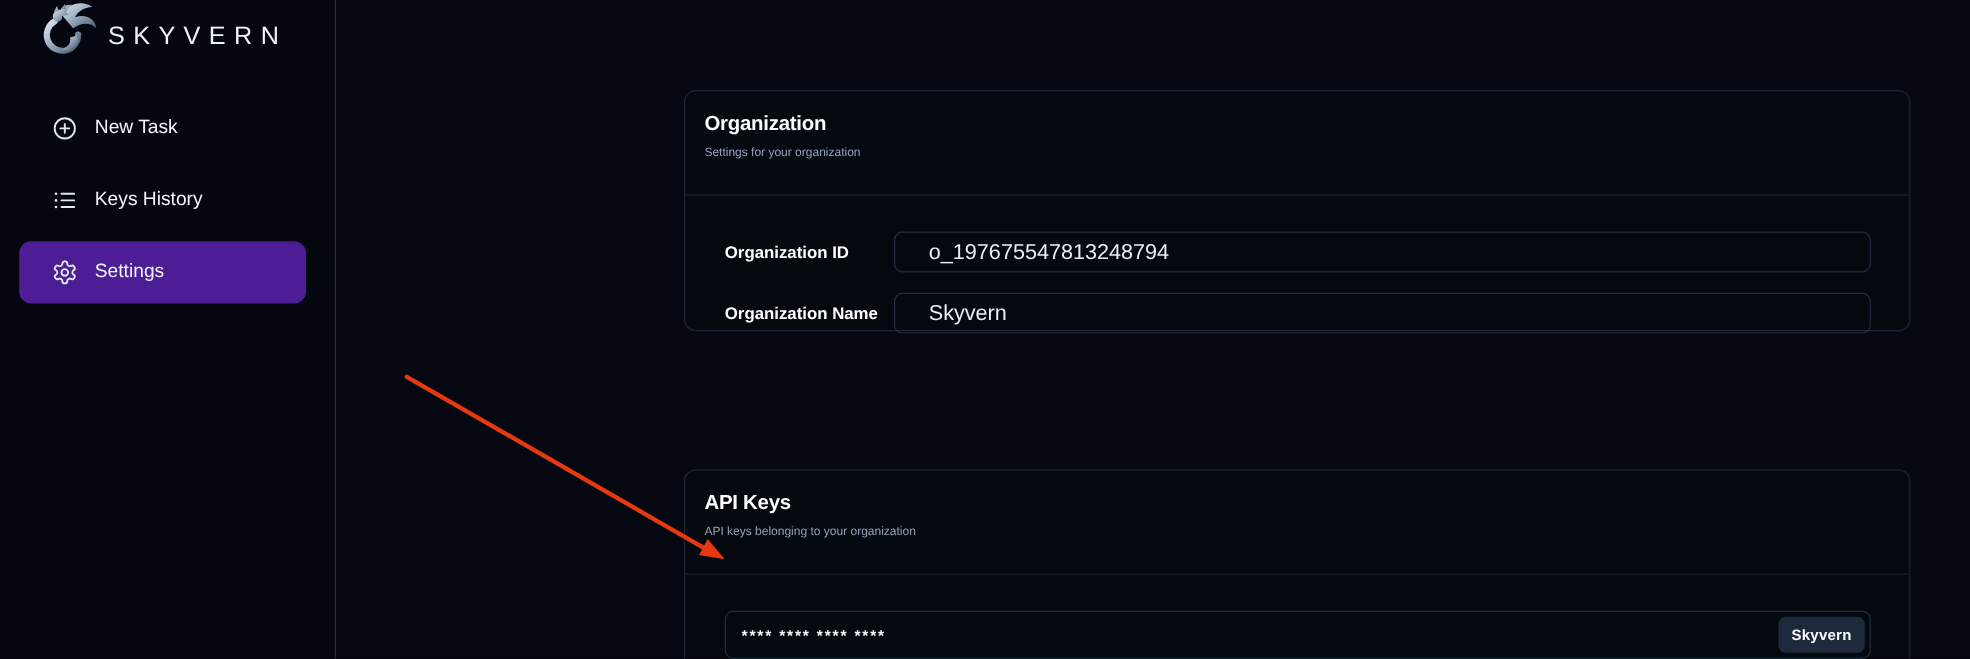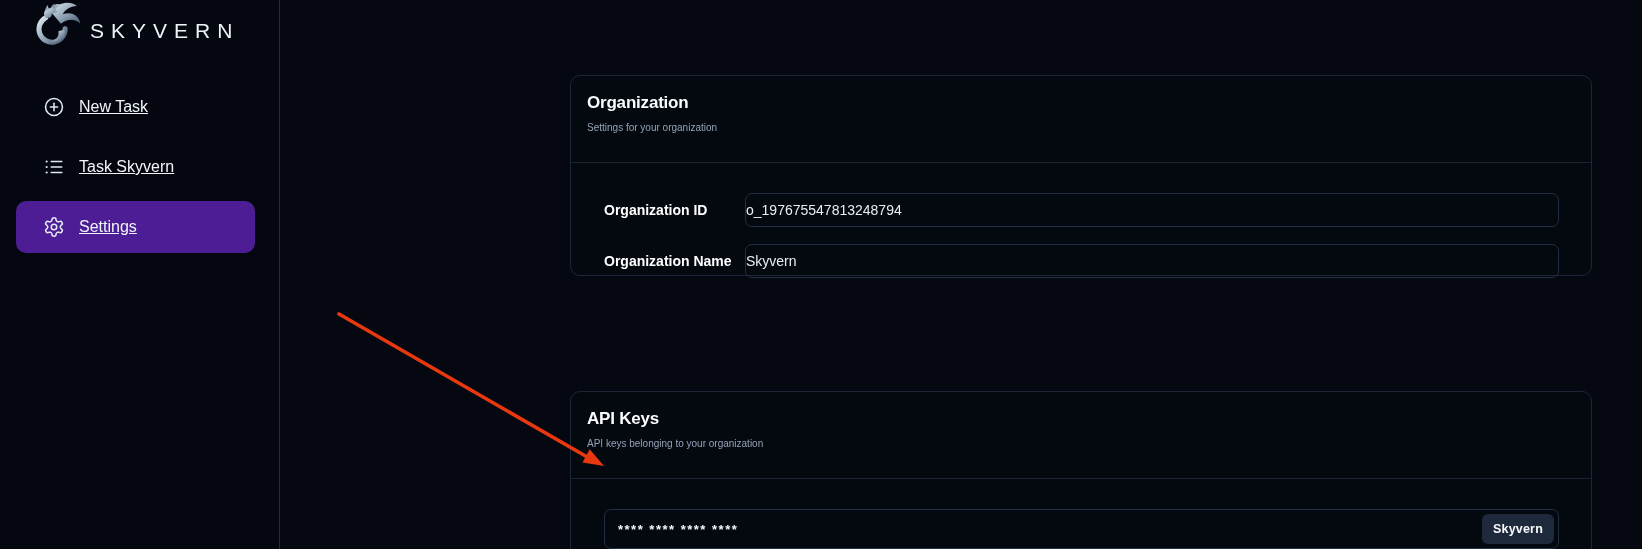--- a/index.html
+++ b/index.html
@@ -23,21 +23,21 @@
   .brand-text {
     font-size:21px; letter-spacing:7px; font-weight:500; color:#eef3f7; margin-top:4px;
   }
   .nav { position:absolute; top:81px; left:0; right:0; }
   .nav-item {
     width:239px; height:52px; margin:0 0 8px 16px;
     display:flex; align-items:center;
     border-radius:10px; cursor:pointer;
   }
   .nav-item .nav-icon { margin-left:27px; width:22px; height:22px; display:flex; align-items:center; justify-content:center; }
-  .nav-item .nav-label { margin-left:14px; font-size:16px; color:#f1f5f9;text-decoration:underline; }
+  .nav-item .nav-label { margin-left:14px; font-size:16px; color:#f1f5f9; }
   .nav-item.active { background:#4c1d95; }
   .nav-icon svg { stroke:#e2e8f0; fill:none; stroke-width:1.7; stroke-linecap:round; stroke-linejoin:round; }
 
   
   .content { position:absolute; left:570px; width:1022px; top:0; }
   .card {
     position:absolute; left:0; width:1022px;
     background:#04080f;
     border:1px solid #1c2637;
     border-radius:10px;
@@ -48,21 +48,21 @@
   .card-title { font-size:17px; font-weight:700; letter-spacing:-0.2px; color:#fafcff; }
   .card-subtitle { margin-top:9px; font-size:10px; color:#94a3b8; }
 
   .card-body { padding:30px 32px 0 33px; }
   .field-row { display:grid; grid-template-columns:141px 1fr; align-items:center; margin-bottom:17px; }
   .field-label { font-size:14px; font-weight:700; color:#ffffff; }
   .text-input {
     width:100%; height:34px;
     background:transparent;
     border:1px solid #232e42; border-radius:7px;
-    color:#e8eef5; font-size:14px; padding:0 0;
+    color:#e8eef5; font-size:18px; padding:0 28px;
     font-family:"Liberation Sans", sans-serif;
     outline:none;
   }
 
   .apikey-wrap { position:relative; }
   .apikey-input {
     width:100%; height:40px;
     background:transparent;
     border:1px solid #232e42; border-radius:7px;
     color:#f4f7fa; font-size:13px; font-weight:700; letter-spacing:1.5px;
@@ -123,21 +123,21 @@
       <span class="nav-icon">
         <svg viewBox="0 0 24 24" width="22" height="22">
           <line x1="9" y1="6" x2="20.5" y2="6"></line>
           <line x1="9" y1="12" x2="20.5" y2="12"></line>
           <line x1="9" y1="18" x2="20.5" y2="18"></line>
           <line x1="4" y1="6" x2="4.01" y2="6" stroke-width="2.4"></line>
           <line x1="4" y1="12" x2="4.01" y2="12" stroke-width="2.4"></line>
           <line x1="4" y1="18" x2="4.01" y2="18" stroke-width="2.4"></line>
         </svg>
       </span>
-      <span class="nav-label">Task Skyvern</span>
+      <span class="nav-label">Keys History</span>
     </div>
 
     <div class="nav-item active">
       <span class="nav-icon">
         <svg viewBox="0 0 24 24" width="22" height="22">
           <path d="M12.22 2h-.44a2 2 0 0 0-2 2v.18a2 2 0 0 1-1 1.73l-.43.25a2 2 0 0 1-2 0l-.15-.08a2 2 0 0 0-2.73.73l-.22.38a2 2 0 0 0 .73 2.73l.15.1a2 2 0 0 1 1 1.72v.51a2 2 0 0 1-1 1.74l-.15.09a2 2 0 0 0-.73 2.73l.22.38a2 2 0 0 0 2.73.73l.15-.08a2 2 0 0 1 2 0l.43.25a2 2 0 0 1 1 1.73V20a2 2 0 0 0 2 2h.44a2 2 0 0 0 2-2v-.18a2 2 0 0 1 1-1.73l.43-.25a2 2 0 0 1 2 0l.15.08a2 2 0 0 0 2.73-.73l.22-.39a2 2 0 0 0-.73-2.73l-.15-.08a2 2 0 0 1-1-1.74v-.5a2 2 0 0 1 1-1.74l.15-.09a2 2 0 0 0 .73-2.73l-.22-.38a2 2 0 0 0-2.73-.73l-.15.08a2 2 0 0 1-2 0l-.43-.25a2 2 0 0 1-1-1.73V4a2 2 0 0 0-2-2z"></path>
           <circle cx="12" cy="12" r="3"></circle>
         </svg>
       </span>
       <span class="nav-label">Settings</span>

